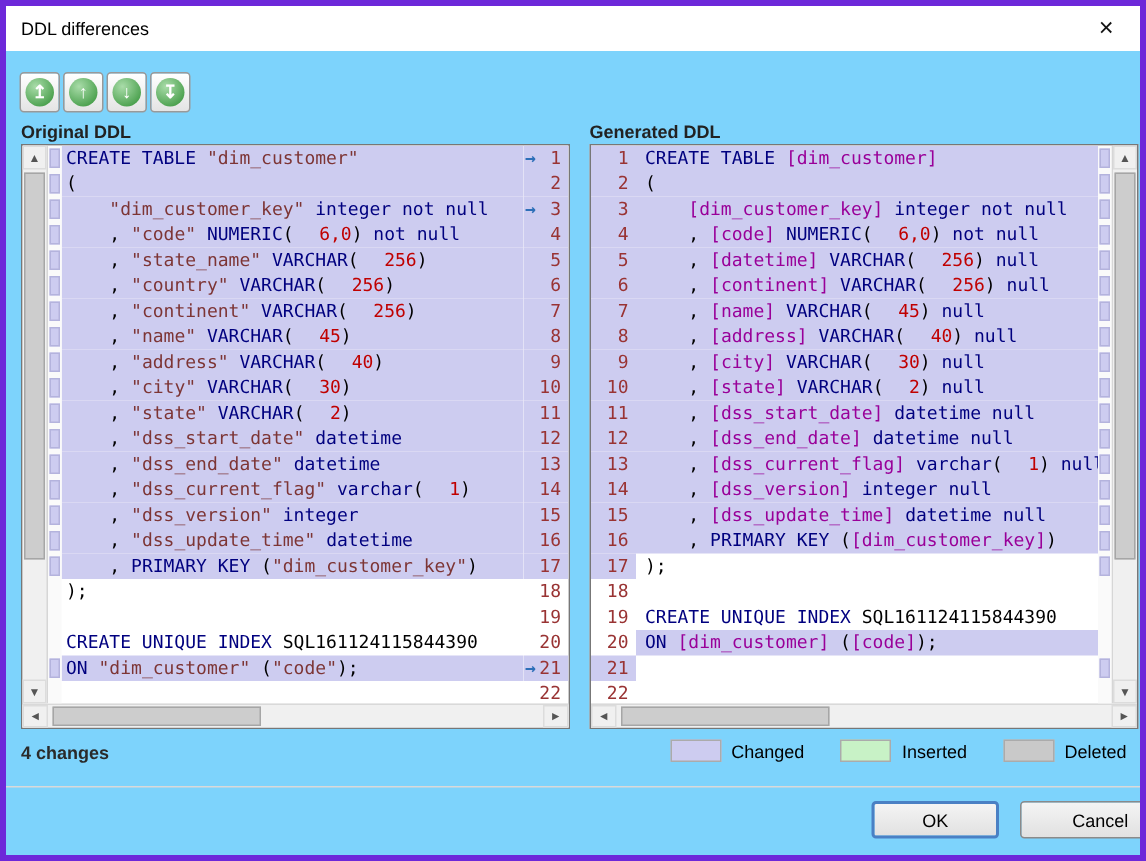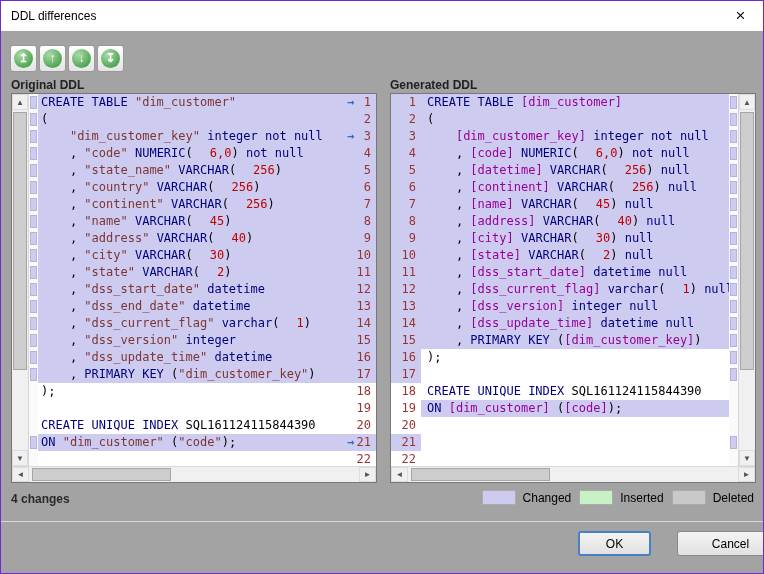--- a/index.html
+++ b/index.html
@@ -12,22 +12,22 @@
     --str:#7d3535;
     --br:#990099;
     --num:#c00000;
     --lnum:#993333;
     --marker:#2d6fb8;
   }
 
   .dialog {
     position:relative;
     width:764px; height:574px;
-    background:#a3a3a3;
-    border:1px solid #6d28d9;
+    background:#7dd3fc;
+    border:4px solid #6d28d9;
     overflow:hidden;
   }
 
   
   .titlebar {
     position:absolute; top:0; left:0; right:0; height:30px;
     background:#ffffff;
     display:flex; align-items:center;
   }
   .title { margin-left:10px; font-size:12px; color:#000; }
@@ -94,34 +94,34 @@
   }
   .sb-track { flex:1; position:relative; }
   .vscroll .sb-thumb { position:absolute; left:1px; right:1px; top:2px; height:76%; background:#cdcdcd; border:1px solid #a6a6a6; }
 
   .hscroll { height:16px; background:#f0f0f0; border-top:1px solid #d9d9d9; display:flex; }
   .hscroll .sb-btn { width:17px; height:100%; }
   .hscroll .sb-thumb { position:absolute; top:1px; bottom:1px; left:3px; width:42%; background:#cdcdcd; border:1px solid #a6a6a6; }
 
   
   .changes { position:absolute; top:491px; left:10px; font-size:12px; font-weight:bold; color:#2a2a2a; }
-  .legend { position:absolute; top:489px; right:9px; display:flex; align-items:center; gap:8px; }
+  .legend { position:absolute; top:489px; right:9px; display:flex; align-items:center; gap:24px; }
   .legend-item { display:flex; align-items:center; gap:7px; }
   .legend-swatch { width:34px; height:15px; border:1px solid #ababab; display:inline-block; }
   .legend-label { font-size:12px; color:#000; }
 
   .divider { position:absolute; top:520px; left:0; right:0; border-top:1px solid #d9d9d9; }
 
   .btn {
     position:absolute; top:530px; height:25px; font-size:12px;
     font-family:"Liberation Sans", sans-serif;
     background:linear-gradient(#f4f4f4,#e1e1e1);
     border:1px solid #8a8a8a; border-radius:3px; color:#000;
   }
-  .btn.ok { left:577px; width:73px; border:2px solid #4a80c4; }
+  .btn.ok { left:577px; width:85px; border:2px solid #4a80c4; }
   .btn.cancel { left:676px; width:107px; }
 </style>
 </head>
 <body>
 
 <div class="dialog">
 
   <div class="titlebar">
     <span class="title">DDL differences</span>
     <span class="close">×</span>
@@ -263,20 +263,21 @@
           <div class="code-row changed"><span class="tk-pl">(</span></div>
           <div class="code-row changed"><span class="tk-pl">    </span><span class="tk-br">[dim_customer_key]</span><span class="tk-pl"> </span><span class="tk-kw">integer not null</span></div>
           <div class="code-row changed"><span class="tk-pl">    , </span><span class="tk-br">[code]</span><span class="tk-pl"> </span><span class="tk-kw">NUMERIC</span><span class="tk-pl">(</span><span class="tk-num">6,0</span><span class="tk-pl">) </span><span class="tk-kw">not null</span></div>
           <div class="code-row changed"><span class="tk-pl">    , </span><span class="tk-br">[datetime]</span><span class="tk-pl"> </span><span class="tk-kw">VARCHAR</span><span class="tk-pl">(</span><span class="tk-num">256</span><span class="tk-pl">) </span><span class="tk-kw">null</span></div>
           <div class="code-row changed"><span class="tk-pl">    , </span><span class="tk-br">[continent]</span><span class="tk-pl"> </span><span class="tk-kw">VARCHAR</span><span class="tk-pl">(</span><span class="tk-num">256</span><span class="tk-pl">) </span><span class="tk-kw">null</span></div>
           <div class="code-row changed"><span class="tk-pl">    , </span><span class="tk-br">[name]</span><span class="tk-pl"> </span><span class="tk-kw">VARCHAR</span><span class="tk-pl">(</span><span class="tk-num">45</span><span class="tk-pl">) </span><span class="tk-kw">null</span></div>
           <div class="code-row changed"><span class="tk-pl">    , </span><span class="tk-br">[address]</span><span class="tk-pl"> </span><span class="tk-kw">VARCHAR</span><span class="tk-pl">(</span><span class="tk-num">40</span><span class="tk-pl">) </span><span class="tk-kw">null</span></div>
           <div class="code-row changed"><span class="tk-pl">    , </span><span class="tk-br">[city]</span><span class="tk-pl"> </span><span class="tk-kw">VARCHAR</span><span class="tk-pl">(</span><span class="tk-num">30</span><span class="tk-pl">) </span><span class="tk-kw">null</span></div>
           <div class="code-row changed"><span class="tk-pl">    , </span><span class="tk-br">[state]</span><span class="tk-pl"> </span><span class="tk-kw">VARCHAR</span><span class="tk-pl">(</span><span class="tk-num">2</span><span class="tk-pl">) </span><span class="tk-kw">null</span></div>
           <div class="code-row changed"><span class="tk-pl">    , </span><span class="tk-br">[dss_start_date]</span><span class="tk-pl"> </span><span class="tk-kw">datetime null</span></div>
+          <div class="code-row changed"><span class="tk-pl">    , </span><span class="tk-br">[dss_end_date]</span><span class="tk-pl"> </span><span class="tk-kw">datetime null</span></div>
           <div class="code-row changed"><span class="tk-pl">    , </span><span class="tk-br">[dss_current_flag]</span><span class="tk-pl"> </span><span class="tk-kw">varchar</span><span class="tk-pl">(</span><span class="tk-num">1</span><span class="tk-pl">) </span><span class="tk-kw">null</span></div>
           <div class="code-row changed"><span class="tk-pl">    , </span><span class="tk-br">[dss_version]</span><span class="tk-pl"> </span><span class="tk-kw">integer null</span></div>
           <div class="code-row changed"><span class="tk-pl">    , </span><span class="tk-br">[dss_update_time]</span><span class="tk-pl"> </span><span class="tk-kw">datetime null</span></div>
           <div class="code-row changed"><span class="tk-pl">    , </span><span class="tk-kw">PRIMARY KEY</span><span class="tk-pl"> (</span><span class="tk-br">[dim_customer_key]</span><span class="tk-pl">)</span></div>
           <div class="code-row"><span class="tk-pl">);</span></div>
           <div class="code-row"></div>
           <div class="code-row"><span class="tk-kw">CREATE UNIQUE INDEX</span><span class="tk-pl"> SQL161124115844390</span></div>
           <div class="code-row changed"><span class="tk-kw">ON</span><span class="tk-pl"> </span><span class="tk-br">[dim_customer]</span><span class="tk-pl"> (</span><span class="tk-br">[code]</span><span class="tk-pl">);</span></div>
           <div class="code-row"></div>
         </div>

